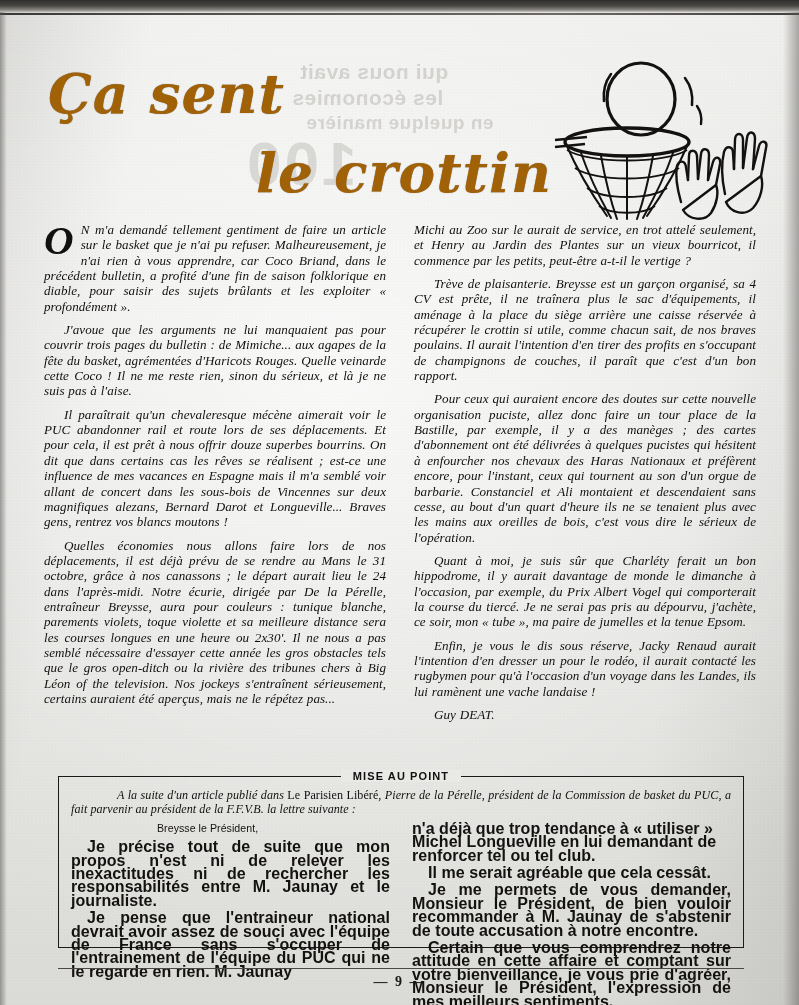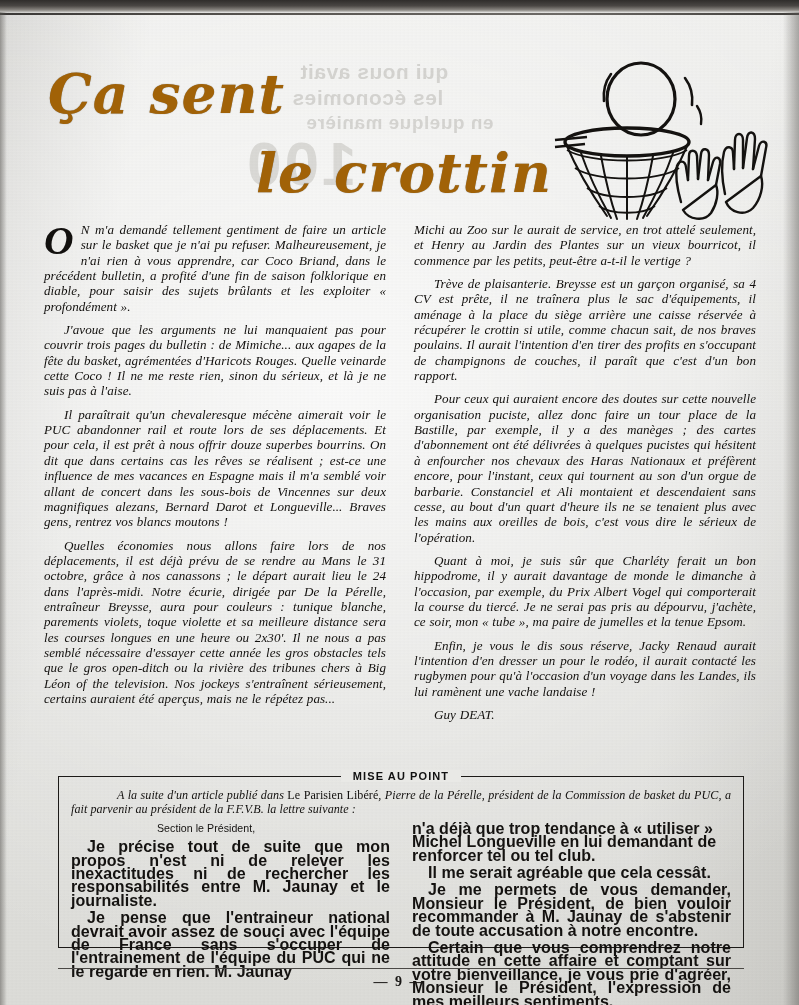--- a/index.html
+++ b/index.html
@@ -375,21 +375,21 @@
       <div class="notice-title-wrap">
         <span class="notice-title">MISE AU POINT</span>
       </div>
 
       <div class="notice-inner">
         <p class="notice-lead"><span>A la suite d'un article publié dans </span><span class="rom">Le Parisien Libéré</span><span>, Pierre de la Pérelle, président de la Commission de basket du PUC, a fait parvenir au président de la F.F.V.B. la lettre suivante :</span></p>
 
         <div class="letter-cols">
 
           <div class="letter-col">
-            <p class="salutation">Section le Président,</p>
+            <p class="salutation">Breysse le Président,</p>
             <p>Je précise tout de suite que mon propos n'est ni de relever les inexactitudes ni de rechercher les responsabilités entre M. Jaunay et le journaliste.</p>
             <p>Je pense que l'entraineur national devrait avoir assez de souci avec l'équipe de France sans s'occuper de l'entrainement de l'équipe du PUC qui ne le regarde en rien. M. Jaunay</p>
           </div>
 
           <div class="letter-col">
             <p class="no-just" style="text-indent:0">n'a déjà que trop tendance à « utiliser » Michel Longueville en lui demandant de renforcer tel ou tel club.</p>
             <p>Il me serait agréable que cela cessât.</p>
             <p>Je me permets de vous demander, Monsieur le Président, de bien vouloir recommander à M. Jaunay de s'abstenir de toute accusation à notre encontre.</p>
             <p>Certain que vous comprendrez notre attitude en cette affaire et comptant sur votre bienveillance, je vous prie d'agréer, Monsieur le Président, l'expression de mes meilleurs sentiments.</p>
             <p class="sig-role">Le Président de la Section Basket-Ball :</p>

